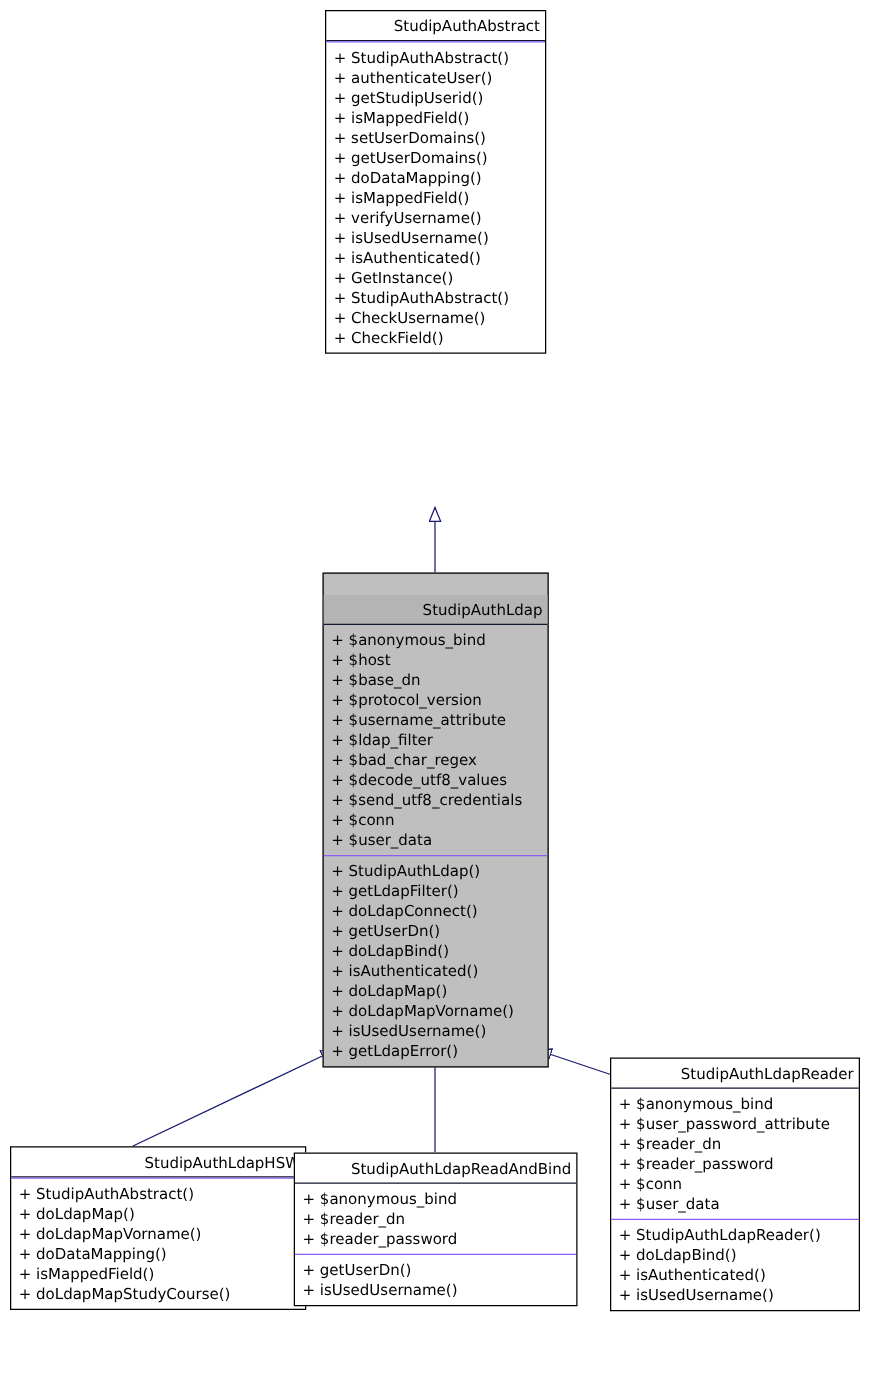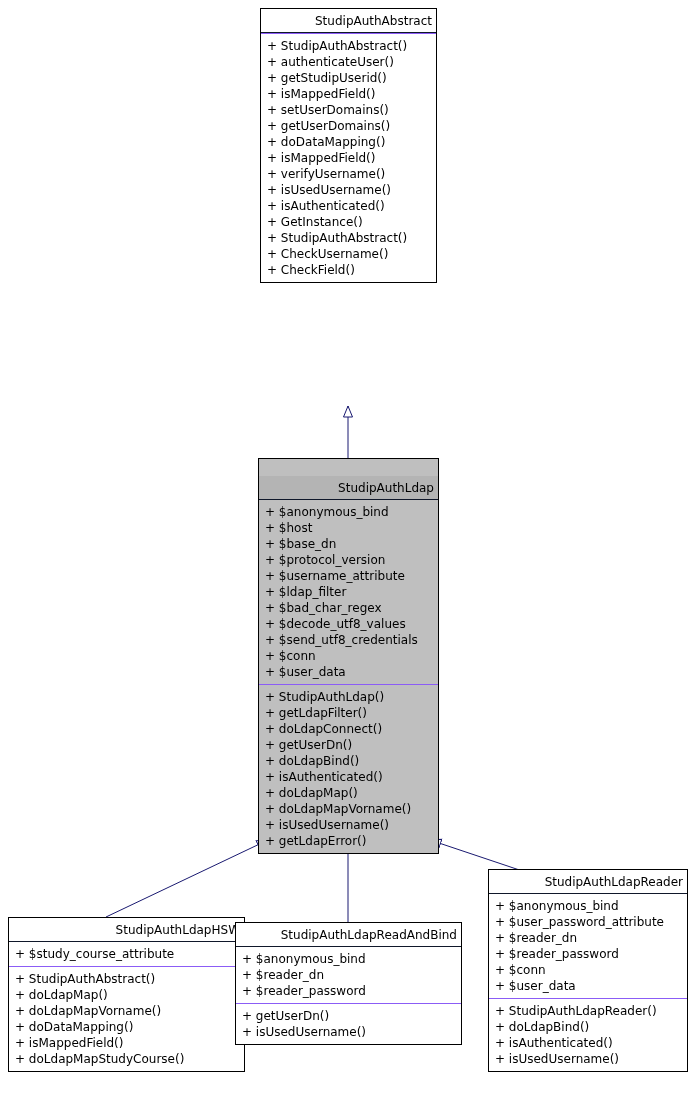--- a/index.html
+++ b/index.html
@@ -114,23 +114,20 @@
         <div class="member-row">+ isAuthenticated()</div>
         <div class="member-row">+ doLdapMap()</div>
         <div class="member-row">+ doLdapMapVorname()</div>
         <div class="member-row">+ isUsedUsername()</div>
         <div class="member-row">+ getLdapError()</div>
       </div>
   </div>
 
   <div class="class-box" style="left:8px; top:917px; width:237px;">
     <div class="class-title">StudipAuthLdapHSW</div>
-    <div class="class-section attrs">
-        <div class="member-row">+ $study_course_attribute</div>
-      </div>
     <div class="class-section methods">
         <div class="member-row">+ StudipAuthAbstract()</div>
         <div class="member-row">+ doLdapMap()</div>
         <div class="member-row">+ doLdapMapVorname()</div>
         <div class="member-row">+ doDataMapping()</div>
         <div class="member-row">+ isMappedField()</div>
         <div class="member-row">+ doLdapMapStudyCourse()</div>
       </div>
   </div>
 
@@ -140,21 +137,21 @@
         <div class="member-row">+ $anonymous_bind</div>
         <div class="member-row">+ $reader_dn</div>
         <div class="member-row">+ $reader_password</div>
       </div>
     <div class="class-section methods">
         <div class="member-row">+ getUserDn()</div>
         <div class="member-row">+ isUsedUsername()</div>
       </div>
   </div>
 
-  <div class="class-box" style="left:488px; top:869px; width:200px;">
+  <div class="class-box" style="left:488px; top:846px; width:200px;">
     <div class="class-title">StudipAuthLdapReader</div>
     <div class="class-section attrs">
         <div class="member-row">+ $anonymous_bind</div>
         <div class="member-row">+ $user_password_attribute</div>
         <div class="member-row">+ $reader_dn</div>
         <div class="member-row">+ $reader_password</div>
         <div class="member-row">+ $conn</div>
         <div class="member-row">+ $user_data</div>
       </div>
     <div class="class-section methods">

